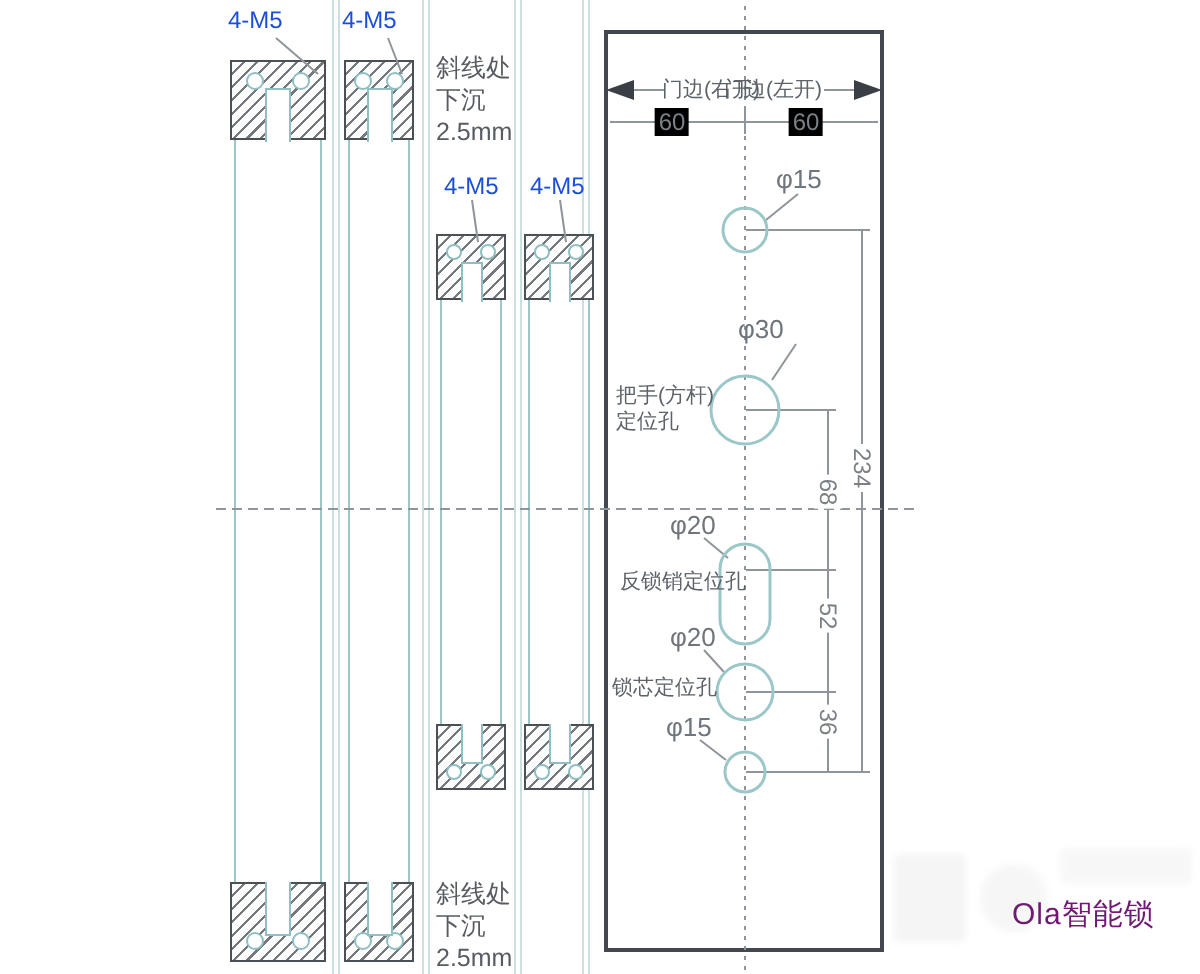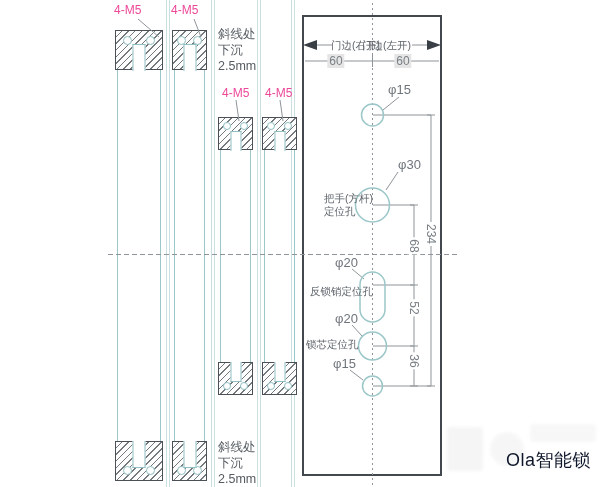--- a/index.html
+++ b/index.html
@@ -15,34 +15,34 @@
        background-image:repeating-linear-gradient(135deg,rgba(0,0,0,0) 0,rgba(0,0,0,0) 3.6px,rgba(92,98,104,.85) 3.6px,rgba(92,98,104,.85) 4.7px)}
   .blk.top{top:0}
   .blk.bot{bottom:0}
   .hole{position:absolute;width:9px;height:9px;background:#fff;border:1px solid #8fbfc2;border-radius:50%}
   .hole.l{left:7px}.hole.r{right:7px}
   .hole.ht{top:5px}.hole.hb{bottom:5px}
   .slot{position:absolute;left:50%;transform:translateX(-50%);width:13px;background:#fff;border:1px solid #8fbfc2}
   .slot.up{bottom:-1.5px;height:27px;border-bottom:none}
   .slot.down{top:-1.5px;height:27px;border-top:none}
   
-  .lbl{position:absolute;color:#ec4899;font-size:12px;white-space:nowrap}
+  .lbl{position:absolute;color:#1d4ed8;font-size:12px;white-space:nowrap}
   .note{position:absolute;color:#565c62;font-size:12.5px;line-height:16px;white-space:nowrap}
   .cn{position:absolute;color:#5d636a;font-size:10.5px;white-space:nowrap;line-height:13px}
   .phi{position:absolute;color:#6f757c;font-size:13px;white-space:nowrap}
-  .dim{position:absolute;color:#7a8086;font-size:12px;background:#e5e5e5;padding:0 2px;
+  .dim{position:absolute;color:#7a8086;font-size:12px;background:#000000;padding:0 2px;
        transform:translate(-50%,-50%);white-space:nowrap}
   .dimv{position:absolute;color:#7a8086;font-size:12px;background:#fff;padding:0 2px;
         transform:translate(-50%,-50%) rotate(90deg);white-space:nowrap}
   
   .plate{position:absolute;left:302px;top:15px;width:140px;height:461px;border:2px solid #43484e;background:#fff}
   svg.overlay{position:absolute;left:0;top:0;pointer-events:none}
   
   .ghost{position:absolute;background:#c4c9c4;border-radius:3px;filter:blur(1.5px)}
-  .wm-brand{position:absolute;color:#0f172a;font-size:18px;letter-spacing:.5px;
+  .wm-brand{position:absolute;color:#701a75;font-size:15px;letter-spacing:.5px;
             text-shadow:0 1px 1px #ffffff;white-space:nowrap}
 </style>
 </head>
 <body>
 
 <div class="canvas">
 
   <div class="vguide" style="left:166px"></div>
   <div class="vguide" style="left:169px"></div>
   <div class="vguide" style="left:211px"></div>
@@ -170,26 +170,26 @@
     <div>2.5mm</div>
   </div>
 
   <span class="cn" style="left:331px;top:39px">门边(右开)</span>
   <span class="cn" style="left:362px;top:39px">门边(左开)</span>
 
   <span class="dim" style="left:336px;top:61px">60</span>
   <span class="dim" style="left:403px;top:61px">60</span>
 
   <span class="phi" style="left:388px;top:82px">φ15</span>
-  <span class="phi" style="left:398px;top:157px">φ30</span>
+  <span class="phi" style="left:369px;top:157px">φ30</span>
   <span class="phi" style="left:335px;top:255px">φ20</span>
   <span class="phi" style="left:335px;top:311px">φ20</span>
   <span class="phi" style="left:333px;top:356px">φ15</span>
 
-  <div class="cn" style="left:324px;top:192px">
+  <div class="cn" style="left:308px;top:192px">
     <div>把手(方杆)</div>
     <div>定位孔</div>
   </div>
   <span class="cn" style="left:310px;top:285px">反锁销定位孔</span>
   <span class="cn" style="left:306px;top:338px">锁芯定位孔</span>
 
   <span class="dimv" style="left:414px;top:246px">68</span>
   <span class="dimv" style="left:414px;top:308px">52</span>
   <span class="dimv" style="left:414px;top:361px">36</span>
   <span class="dimv" style="left:431px;top:234px">234</span>

